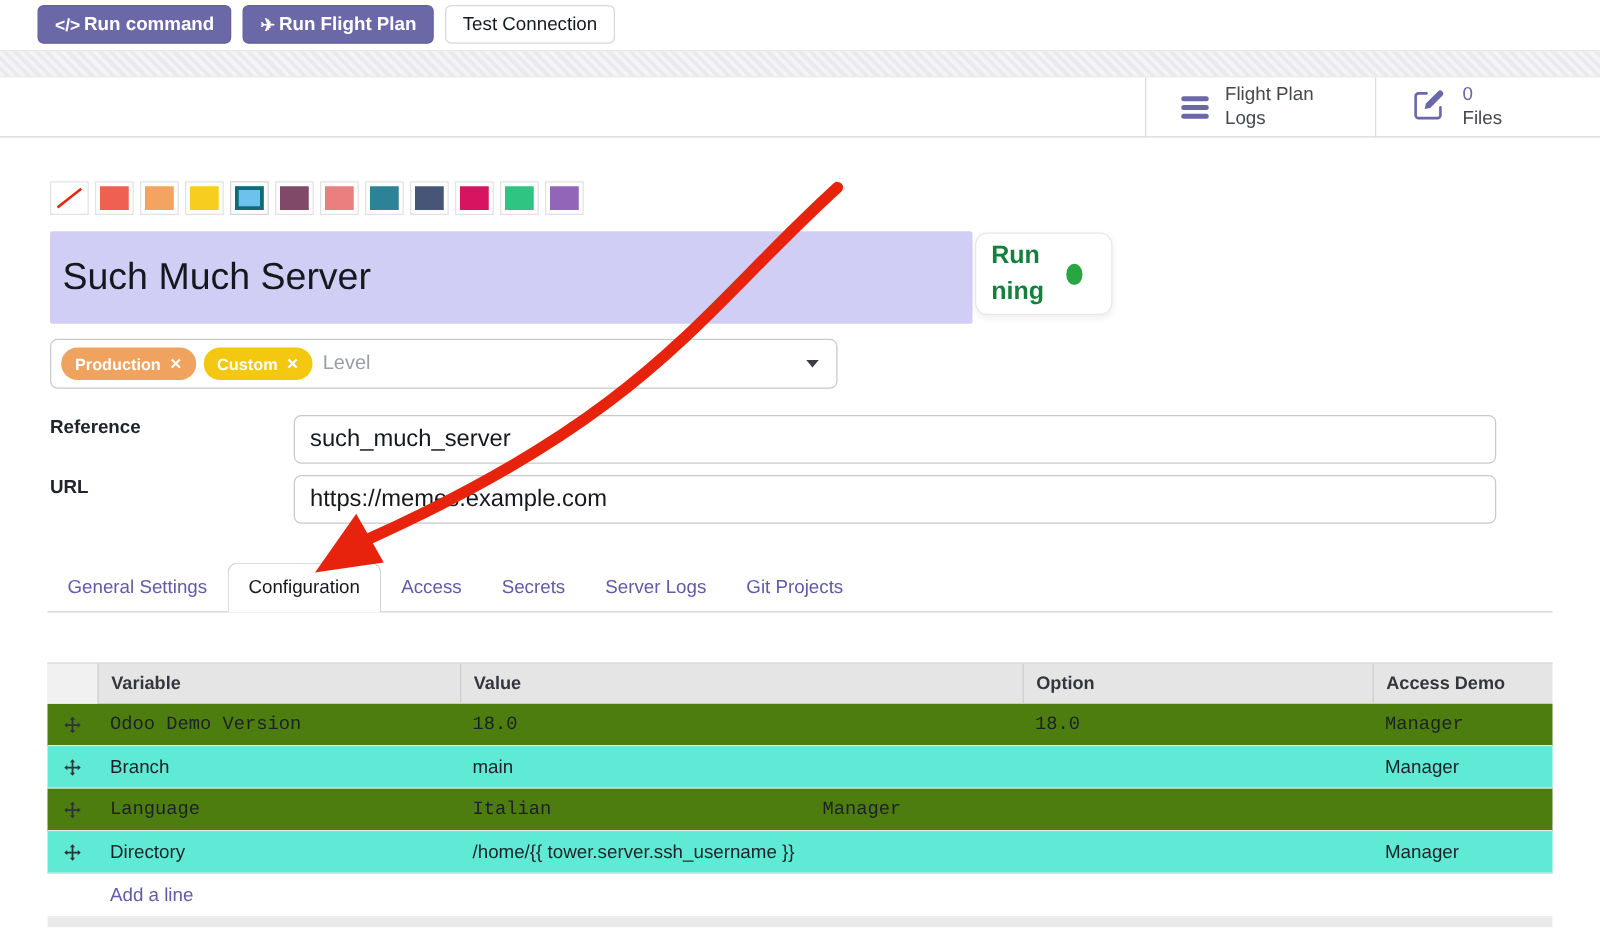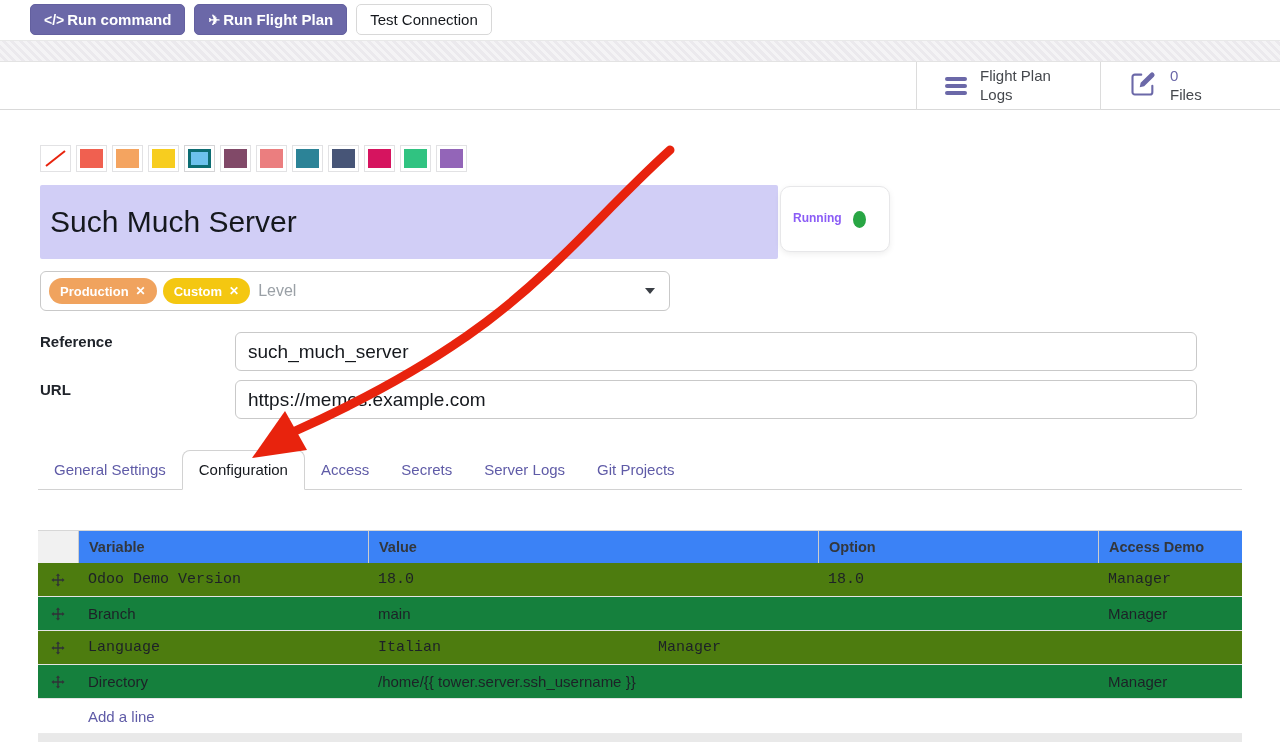--- a/index.html
+++ b/index.html
@@ -40,21 +40,21 @@
   .swatch.selected { border-color:#d5d5d7; }
   .swatch.selected .swatch-fill { border:3px solid #0c6d73; }
   
   .record-title { position:absolute; top:185px; left:40px; width:738px; height:74px;
     background:#d1cef6; border-radius:2px; display:flex; align-items:center; padding-left:10px;
     font-size:30px; color:#15181d; }
   .status-widget { position:absolute; top:186px; left:780px; width:110px; height:66px;
     background:#fff; border:1px solid #e7e7e9; border-radius:10px;
     box-shadow:0 2px 6px rgba(0,0,0,0.07); display:flex; align-items:center; gap:9px;
     padding:8px 12px; cursor:pointer; }
-  .status-text { font-size:12px; font-weight:700; color:#8b5cf6; width:51px;
+  .status-text { font-size:20px; font-weight:700; color:#15803d; width:51px;
     word-break:break-all; line-height:1.45; }
   .status-dot { width:13px; height:17px; border-radius:50%; }
   
   .tags-box { position:absolute; top:271px; left:40px; width:630px; height:40px;
     border:1px solid #c9c9c9; border-radius:6px; display:flex; align-items:center;
     padding:0 14px 0 8px; gap:6px; background:#fff; }
   .tag-pill { display:inline-flex; align-items:center; gap:7px; height:26px; padding:0 11px;
     border-radius:999px; color:#fff; font-size:13px; font-weight:700; cursor:pointer; }
   .tag-x { font-size:12px; font-weight:700; cursor:pointer; }
   .tags-placeholder { color:#9aa0a6; font-size:16px; margin-left:2px; }
@@ -67,28 +67,28 @@
     padding:0 12px; background:#fff; outline:none; }
   
   .tabs { position:absolute; top:450px; left:38px; width:1204px; height:40px;
     border-bottom:1px solid #d2d2d2; display:flex; align-items:stretch; }
   .tab { padding:0 16px; line-height:39px; font-size:15px; color:#5f5ba7; cursor:pointer; white-space:nowrap; }
   .tab.first { margin-left:0; }
   .tab.active { background:#fff; color:#15181d; border:1px solid #d2d2d2; border-bottom:1px solid #fff;
     border-radius:8px 8px 0 0; margin-bottom:-1px; line-height:37px; }
   
   .table { position:absolute; top:530px; left:38px; width:1204px; }
-  .thead { display:flex; height:33px; background:#3b82f6; border-top:1px solid #d7d7d7;
+  .thead { display:flex; height:33px; background:#e5e5e5; border-top:1px solid #d7d7d7;
     align-items:stretch; font-weight:700; font-size:14.5px; color:#33373d; }
   .thead .cell { display:flex; align-items:center; border-left:1px solid #cdcdcd; padding-left:10px; }
   .thead .c-handle { border-left:none; background:#f1f1f1; padding:0; }
   .c-handle { width:40px; display:flex; align-items:center; justify-content:center; }
   .c-variable { width:290px; } .c-value { width:450px; } .c-option { width:280px; } .c-access { width:144px; }
   .trow { display:flex; height:34px; align-items:center; font-size:15px; color:#1d2127;
-    border-bottom:1px solid #e5e5e5; background:#15803d; }
+    border-bottom:1px solid #e5e5e5; background:#5eead4; }
   .trow.stripe { background:#4d7c0f;font-family:Liberation Mono, monospace; }
   .trow .cell { padding-left:10px; }
   .trow .c-handle { padding-left:0; cursor:grab; }
   .addline-row { display:flex; align-items:center; height:35px; border-bottom:1px solid #eaeaea;
     padding-left:50px; }
   .addline { color:#5f5ba7; font-size:15px; cursor:pointer; }
   .table-footer-strip { height:8px; background:#e9e9e9; }
   
   .arrow-overlay { position:absolute; top:0; left:0; width:1280px; height:742px;
     pointer-events:none; z-index:60; }

